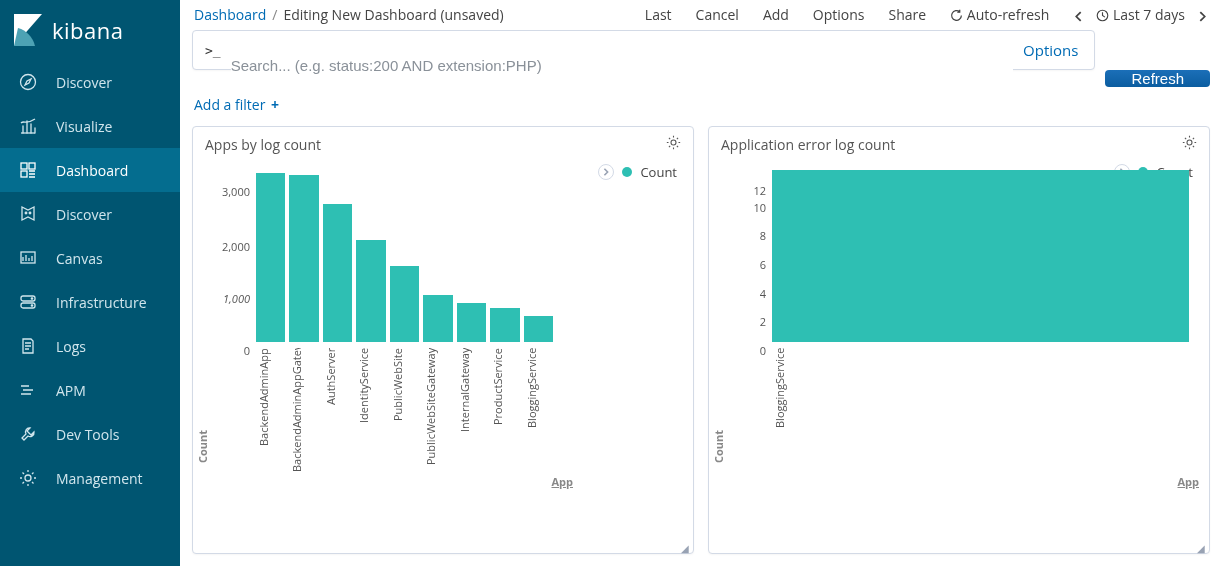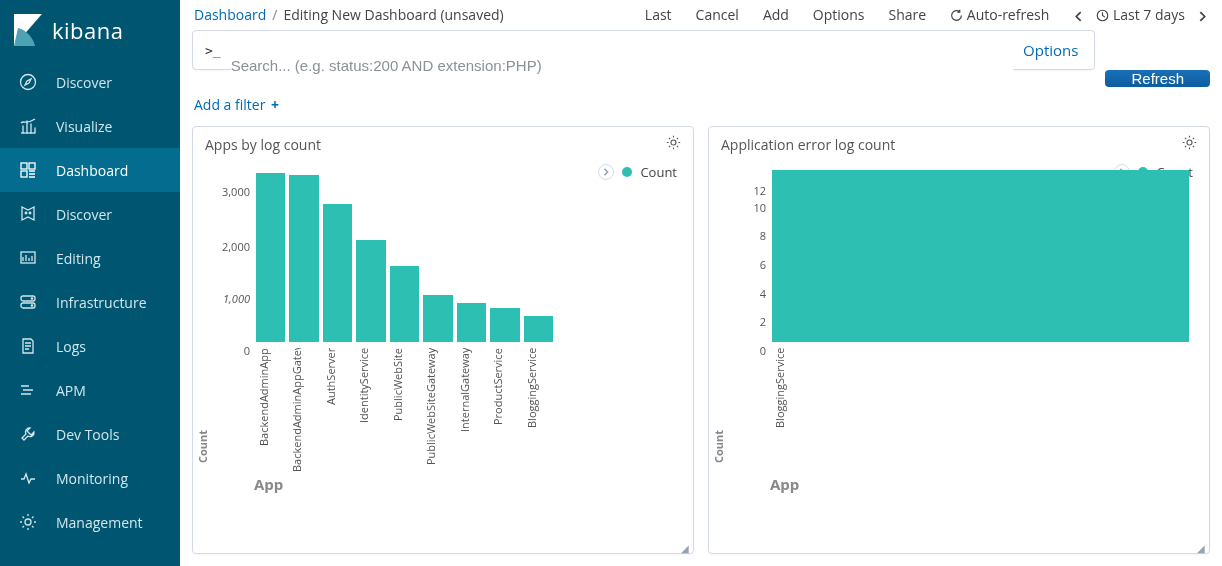--- a/index.html
+++ b/index.html
@@ -212,26 +212,27 @@
     font-size: 11px;
     color: #555;
     writing-mode: vertical-rl;
     transform: rotate(180deg);
     text-align: right;
     white-space: nowrap;
     overflow: hidden;
     min-width: 0;
   }
   .xaxis-label {
-    text-align: left;
-    font-size: 15px;
+    text-align: right;
+    font-size: 11px;
     color: #888;
     font-weight: bold;
     padding-right: 120px;
     padding-top: 2px;
+    text-decoration: underline;
   }
   .panel.p2 .xaxis-label { padding-right: 10px; }
 
   .legend {
     position: absolute;
     top: 36px;
     right: 16px;
     display: flex;
     align-items: center;
     gap: 8px;
@@ -305,21 +306,21 @@
           </span>
         <span>Discover</span>
       </div>
       <div class="nav-item">
         <span class="icon">
             <svg width="18" height="18" viewBox="0 0 18 18" fill="none" stroke="#d1e6ed" stroke-width="1.3">
               <rect x="2" y="3" width="14" height="11"></rect>
               <path d="M4 12 V8 M7 12 V6 M10 12 V9 M13 12 V7"></path>
             </svg>
           </span>
-        <span>Editing</span>
+        <span>Canvas</span>
       </div>
       <div class="nav-item">
         <span class="icon">
             <svg width="18" height="18" viewBox="0 0 18 18" fill="none" stroke="#d1e6ed" stroke-width="1.3">
               <rect x="2" y="3" width="14" height="5" rx="2"></rect>
               <rect x="2" y="10" width="14" height="5" rx="2"></rect>
               <circle cx="13" cy="5.5" r="0.7" fill="#d1e6ed"></circle>
               <circle cx="13" cy="12.5" r="0.7" fill="#d1e6ed"></circle>
             </svg>
           </span>
@@ -342,28 +343,20 @@
           </span>
         <span>APM</span>
       </div>
       <div class="nav-item">
         <span class="icon">
             <svg width="18" height="18" viewBox="0 0 18 18" fill="none" stroke="#d1e6ed" stroke-width="1.3">
               <path d="M11 3 A4 4 0 0 0 7 9 L3 13 L5 15 L9 11 A4 4 0 0 0 15 7 L12 10 L8 6 Z"></path>
             </svg>
           </span>
         <span>Dev Tools</span>
-      </div>
-      <div class="nav-item">
-        <span class="icon">
-            <svg width="18" height="18" viewBox="0 0 18 18" fill="none" stroke="#d1e6ed" stroke-width="1.3">
-              <path d="M2 10 H5 L7 5 L10 14 L12 10 H16"></path>
-            </svg>
-          </span>
-        <span>Monitoring</span>
       </div>
       <div class="nav-item">
         <span class="icon">
             <svg width="18" height="18" viewBox="0 0 18 18" fill="none" stroke="#d1e6ed" stroke-width="1.3">
               <circle cx="9" cy="9" r="3"></circle>
               <path d="M9 1 V3 M9 15 V17 M1 9 H3 M15 9 H17 M3.5 3.5 L5 5 M13 13 L14.5 14.5 M3.5 14.5 L5 13 M13 5 L14.5 3.5"></path>
             </svg>
           </span>
         <span>Management</span>
       </div>

